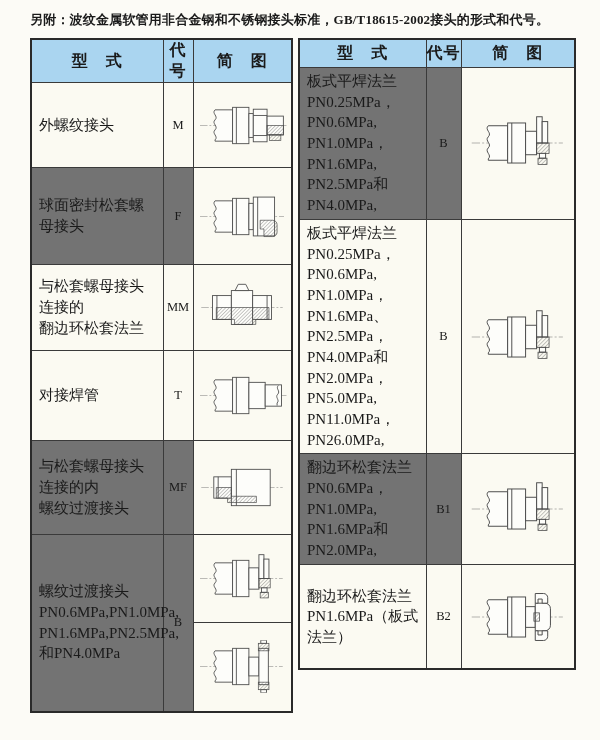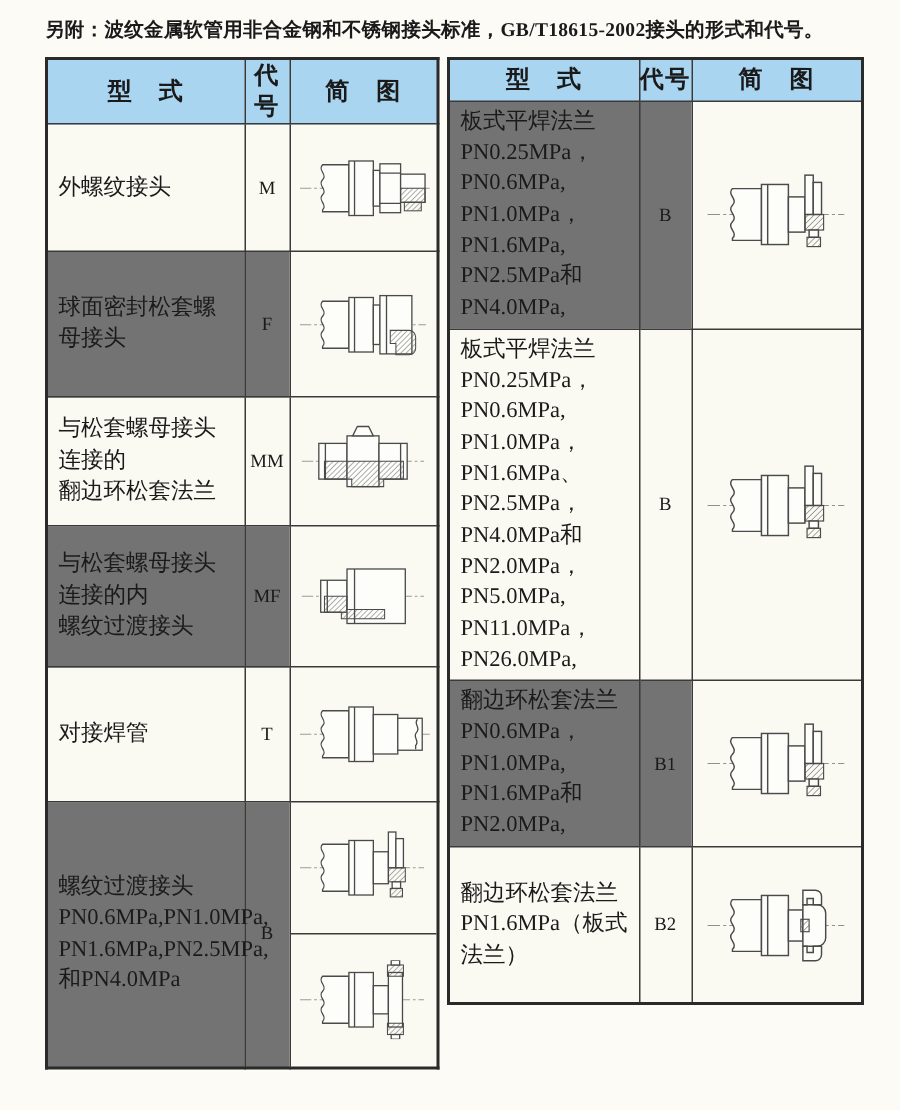--- a/index.html
+++ b/index.html
@@ -168,40 +168,40 @@
               <div class="tx">与松套螺母接头连接的
 翻边环松套法兰</div>
             </td>
         <td class="code"><span>MM</span></td>
         <td class="diag">
               <svg class="dsvg" viewBox="0 0 150 84">
                 <use href="#sym-nipple"></use>
               </svg>
             </td>
       </tr>
+      <tr style="height:90px">
+        <td class="type">
+              <div class="tx">对接焊管</div>
+            </td>
+        <td class="code"><span>T</span></td>
+        <td class="diag">
+              <svg class="dsvg" viewBox="0 0 150 84">
+                <use href="#sym-weld"></use>
+              </svg>
+            </td>
+      </tr>
       <tr style="height:94px">
         <td class="type yl">
               <div class="tx">与松套螺母接头连接的内
 螺纹过渡接头</div>
             </td>
         <td class="code yl"><span>MF</span></td>
         <td class="diag">
               <svg class="dsvg" viewBox="0 0 150 84">
                 <use href="#sym-female"></use>
-              </svg>
-            </td>
-      </tr>
-      <tr style="height:90px">
-        <td class="type">
-              <div class="tx">对接焊管</div>
-            </td>
-        <td class="code"><span>T</span></td>
-        <td class="diag">
-              <svg class="dsvg" viewBox="0 0 150 84">
-                <use href="#sym-weld"></use>
               </svg>
             </td>
       </tr>
       <tr style="height:177px">
         <td class="type yl">
               <div class="tx">螺纹过渡接头
 PN0.6MPa,PN1.0MPa,
 PN1.6MPa,PN2.5MPa,
 和PN4.0MPa</div>
             </td>

